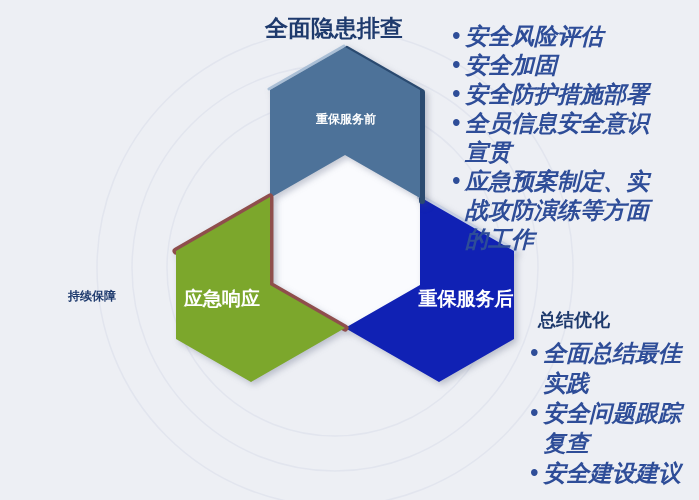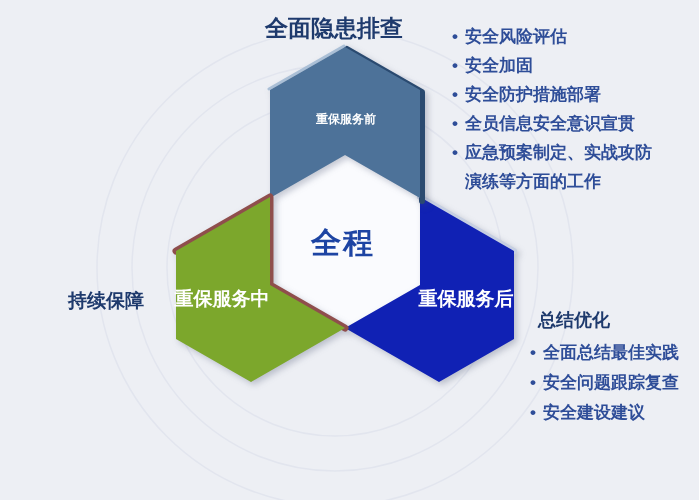--- a/index.html
+++ b/index.html
@@ -8,24 +8,24 @@
     --pre-highlight:#aabfd6; --during-fill:#7ca72c; --during-edge:#8f4e4c;
     --post-fill:#1021b4; --post-edge:#c6cfe2; --watermark:#e2e5ee;
   }
   html,body{margin:0;padding:0;background:var(--bg);}
   .stage{position:relative;width:699px;height:500px;overflow:hidden;background:var(--bg);
          font-family:"Liberation Sans","DejaVu Sans",sans-serif;}
   .layer{position:absolute;left:0;top:0;}
   .shadow{filter:drop-shadow(3px 3px 3px rgba(70,80,110,.30));}
   .heading{position:absolute;font-weight:bold;color:var(--heading-color);white-space:nowrap;}
   .heading-top{left:244px;top:13px;width:180px;text-align:center;font-size:23px;}
-  .heading-during{left:68px;top:288px;font-size:19px;}
+  .heading-during{left:68px;top:288px;font-size:12px;}
   .heading-post{left:538px;top:288px;font-size:18px;margin-top:20px;}
   .plist{list-style:none;margin:0;padding:0;position:absolute;font-weight:bold;
-         color:var(--item-color);font-size:17px;}
+         color:var(--item-color);font-size:23px;font-style:italic;}
   .plist li{position:relative;padding-left:13px;}
   .plist li::before{content:"•";position:absolute;left:0;}
   .list-pre{left:452px;top:22px;width:214px;}
   .list-pre li{line-height:29px;}
   .list-during{left:5px;top:318px;width:172px;}
   .list-during li{line-height:30px;}
   .list-post{left:530px;top:338px;width:165px;}
   .list-post li{line-height:30px;}
   .phase-label{position:absolute;font-weight:bold;color:var(--label-color);text-align:center;white-space:nowrap;}
   .label-pre{left:286px;top:111px;width:120px;font-size:12px;}
@@ -59,24 +59,23 @@
       <path d="M269,89 L344,46" style="fill:none;stroke:var(--pre-highlight);stroke-width:3;stroke-linecap:round"></path>
       <polygon points="270,90 345,47 420,90 420,198 345,155 270,198" style="fill:var(--pre-fill)"></polygon>
     </g>
 
     <g class="shadow">
       <path d="M176,251 L270,197 L270,285 L345,328" style="fill:none;stroke:var(--during-edge);stroke-width:7;stroke-linejoin:round;stroke-linecap:round"></path>
       <polygon points="270,197 176,251 176,339 251,382 345,328 270,285" style="fill:var(--during-fill)"></polygon>
     </g>
   </svg>
 
-  <div class="center-label">全程</div>
 
   <div class="phase-label label-pre">重保服务前</div>
-  <div class="phase-label label-during">重保服务中</div>
+  <div class="phase-label label-during">应急响应</div>
   <div class="phase-label label-post">重保服务后</div>
 
   <div class="heading heading-top">全面隐患排查</div>
   <ul class="plist list-pre">
     <li>安全风险评估</li>
     <li>安全加固</li>
     <li>安全防护措施部署</li>
     <li>全员信息安全意识宣贯</li>
     <li>应急预案制定、实战攻防演练等方面的工作</li>
   </ul>

